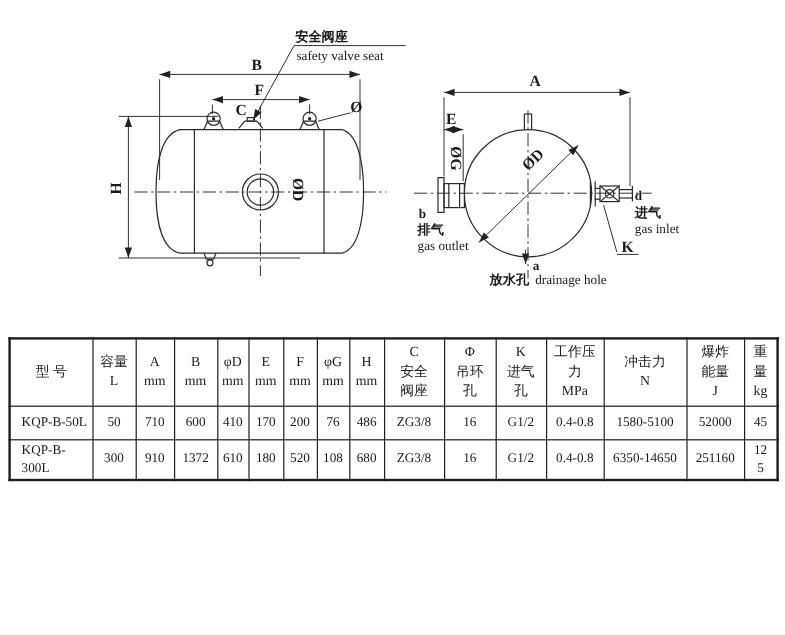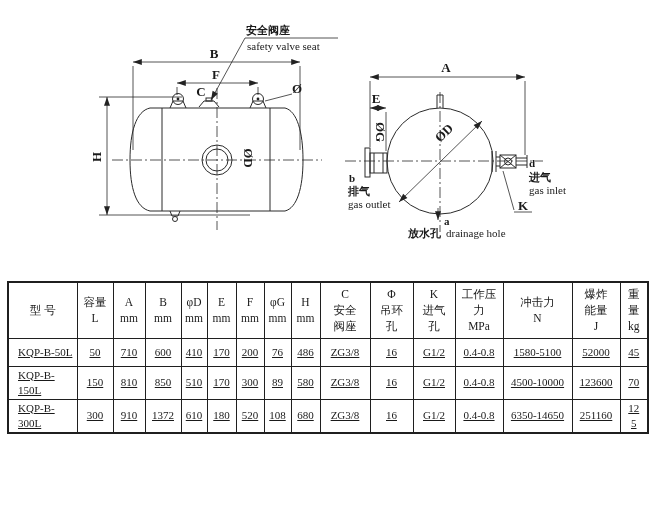--- a/index.html
+++ b/index.html
@@ -12,21 +12,21 @@
   .annb{font-size:11px;font-weight:bold;}
   .ln{stroke:#2a2a2a;stroke-width:1;fill:none;}
   .thin{stroke:#2a2a2a;stroke-width:0.8;fill:none;}
   .cl{stroke:#2a2a2a;stroke-width:0.8;fill:none;stroke-dasharray:11,3,2,3;}
   #spec-table{position:absolute;left:7px;top:281px;width:641px;border-collapse:collapse;
       table-layout:fixed;font-size:11px;}
   #spec-table th,#spec-table td{border:1px solid #1f1f1f;text-align:center;vertical-align:middle;
       padding:1px 0;font-weight:normal;overflow:hidden;}
   #spec-table{border:2px solid #1f1f1f;}
   #spec-table thead tr{height:56px;}
-  #spec-table tbody tr{height:28px;text-decoration:underline;}
+  #spec-table tbody tr{height:28px;}
   #spec-table th div{line-height:16px;font-size:11.5px;}
   #spec-table td{white-space:pre-line;line-height:15px;}
   #spec-table td.model{text-align:left;padding-left:9px;}
   .wavy{text-decoration-style:wavy;text-decoration-color:#e03030;
         text-decoration-thickness:1px;text-underline-offset:2px;}
 </style>
 </head>
 <body>
 
 <div id="page">
@@ -271,38 +271,20 @@
           <td>486</td>
           <td>ZG3/8</td>
           <td>16</td>
           <td>G1/2</td>
           <td>0.4-0.8</td>
           <td>1580-5100</td>
           <td>52000</td>
           <td>45</td>
         </tr>
         <tr>
-          <td class="model">KQP-B-150L</td>
-          <td>150</td>
-          <td>810</td>
-          <td>850</td>
-          <td>510</td>
-          <td>170</td>
-          <td>300</td>
-          <td>89</td>
-          <td>580</td>
-          <td>ZG3/8</td>
-          <td>16</td>
-          <td>G1/2</td>
-          <td>0.4-0.8</td>
-          <td>4500-10000</td>
-          <td>123600</td>
-          <td>70</td>
-        </tr>
-        <tr>
           <td class="model">KQP-B-300L</td>
           <td>300</td>
           <td>910</td>
           <td>1372</td>
           <td>610</td>
           <td>180</td>
           <td>520</td>
           <td>108</td>
           <td>680</td>
           <td>ZG3/8</td>

